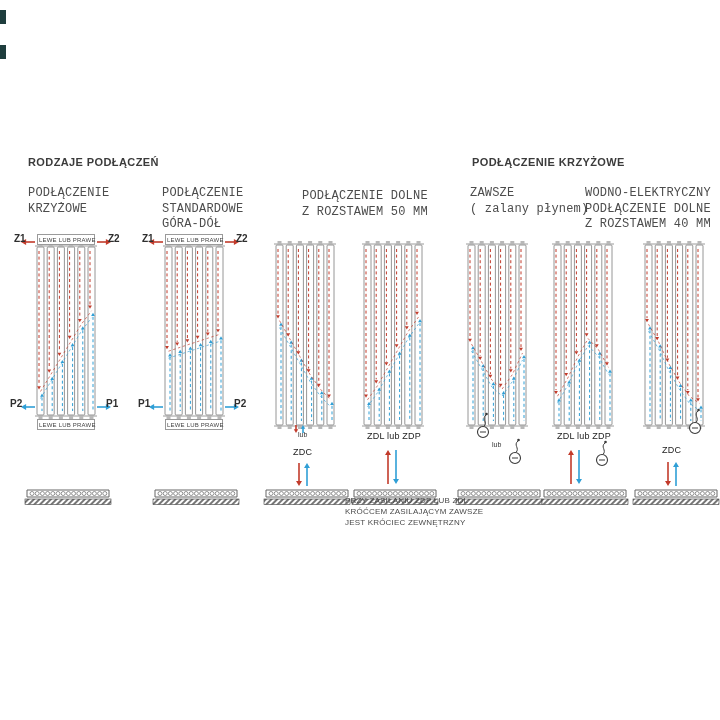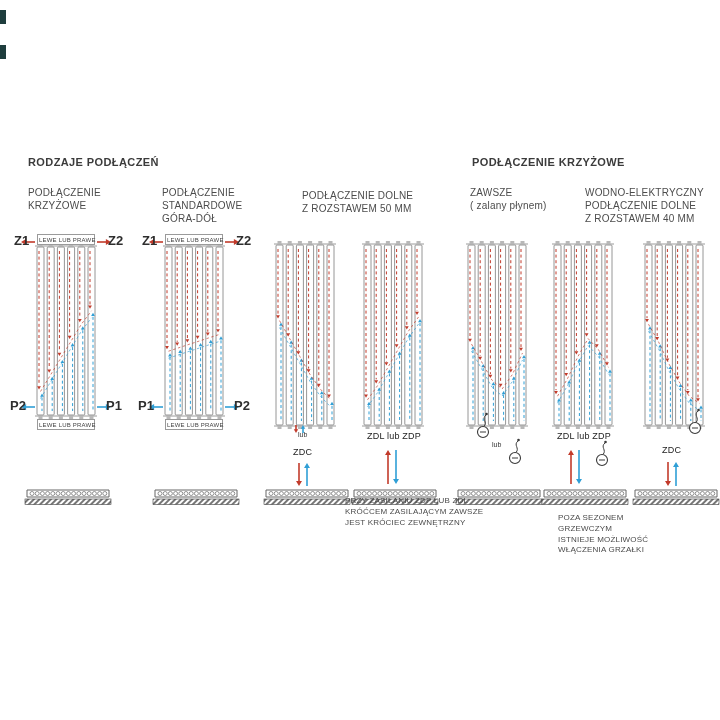--- a/index.html
+++ b/index.html
@@ -1,21 +1,21 @@
 <!DOCTYPE html>
 <html><head>
 <meta charset="utf-8">
 <style>
   html,body{margin:0;padding:0;background:#fff;}
   .canvas{position:relative;width:720px;height:556px;background:#ffffff;overflow:hidden;
           font-family:"Liberation Sans", sans-serif;color:#3a3a3a;}
   #art{position:absolute;left:0;top:0;}
   .h1{position:absolute;font-size:11px;font-weight:bold;color:#3b3b3b;letter-spacing:.4px;white-space:nowrap;}
-  .col{position:absolute;font-size:10px;color:#4c4c4c;white-space:pre-line;line-height:1.3;letter-spacing:.2px;}
-  .tag{position:absolute;font-size:13px;font-weight:bold;color:#2e2e2e;white-space:nowrap;}
+  .col{position:absolute;font-size:12px;color:#4c4c4c;white-space:pre-line;line-height:1.3;letter-spacing:.2px;font-family:Liberation Mono, monospace;}
+  .tag{position:absolute;font-size:10px;font-weight:bold;color:#2e2e2e;white-space:nowrap;}
   .box{position:absolute;font-size:6px;color:#444;border:.5px solid #9a9a9a;background:#fff;
        padding:1.5px 1px;text-align:center;letter-spacing:.2px;white-space:nowrap;box-sizing:border-box;}
   .big{position:absolute;font-size:9px;font-weight:normal;color:#222;letter-spacing:.2px;white-space:nowrap;}
   .ctr{text-align:center;}
   .lub{position:absolute;font-size:7px;color:#333;white-space:nowrap;}
   .note{position:absolute;font-size:8px;color:#4a4a4a;white-space:pre-line;line-height:1.35;letter-spacing:.2px;}
 </style>
 </head>
 <body>
 
@@ -673,18 +673,14 @@
 
   <div class="lub" style="left:492px;top:441px">lub</div>
 
   <div class="big ctr" style="left:542px;top:431px;width:84px">ZDL lub ZDP</div>
 
   <div class="big" style="left:662px;top:445px">ZDC</div>
 
   <div class="note" style="left:345px;top:496px">PRZY ZASILANIU ZDP LUB ZDL
 KRÓĆCEM ZASILAJĄCYM ZAWSZE
 JEST KRÓCIEC ZEWNĘTRZNY</div>
-  <div class="note" style="left:558px;top:513px">POZA SEZONEM
-GRZEWCZYM
-ISTNIEJE MOŻLIWOŚĆ
-WŁĄCZENIA GRZAŁKI</div>
 
 </div>
 
 </body></html>

